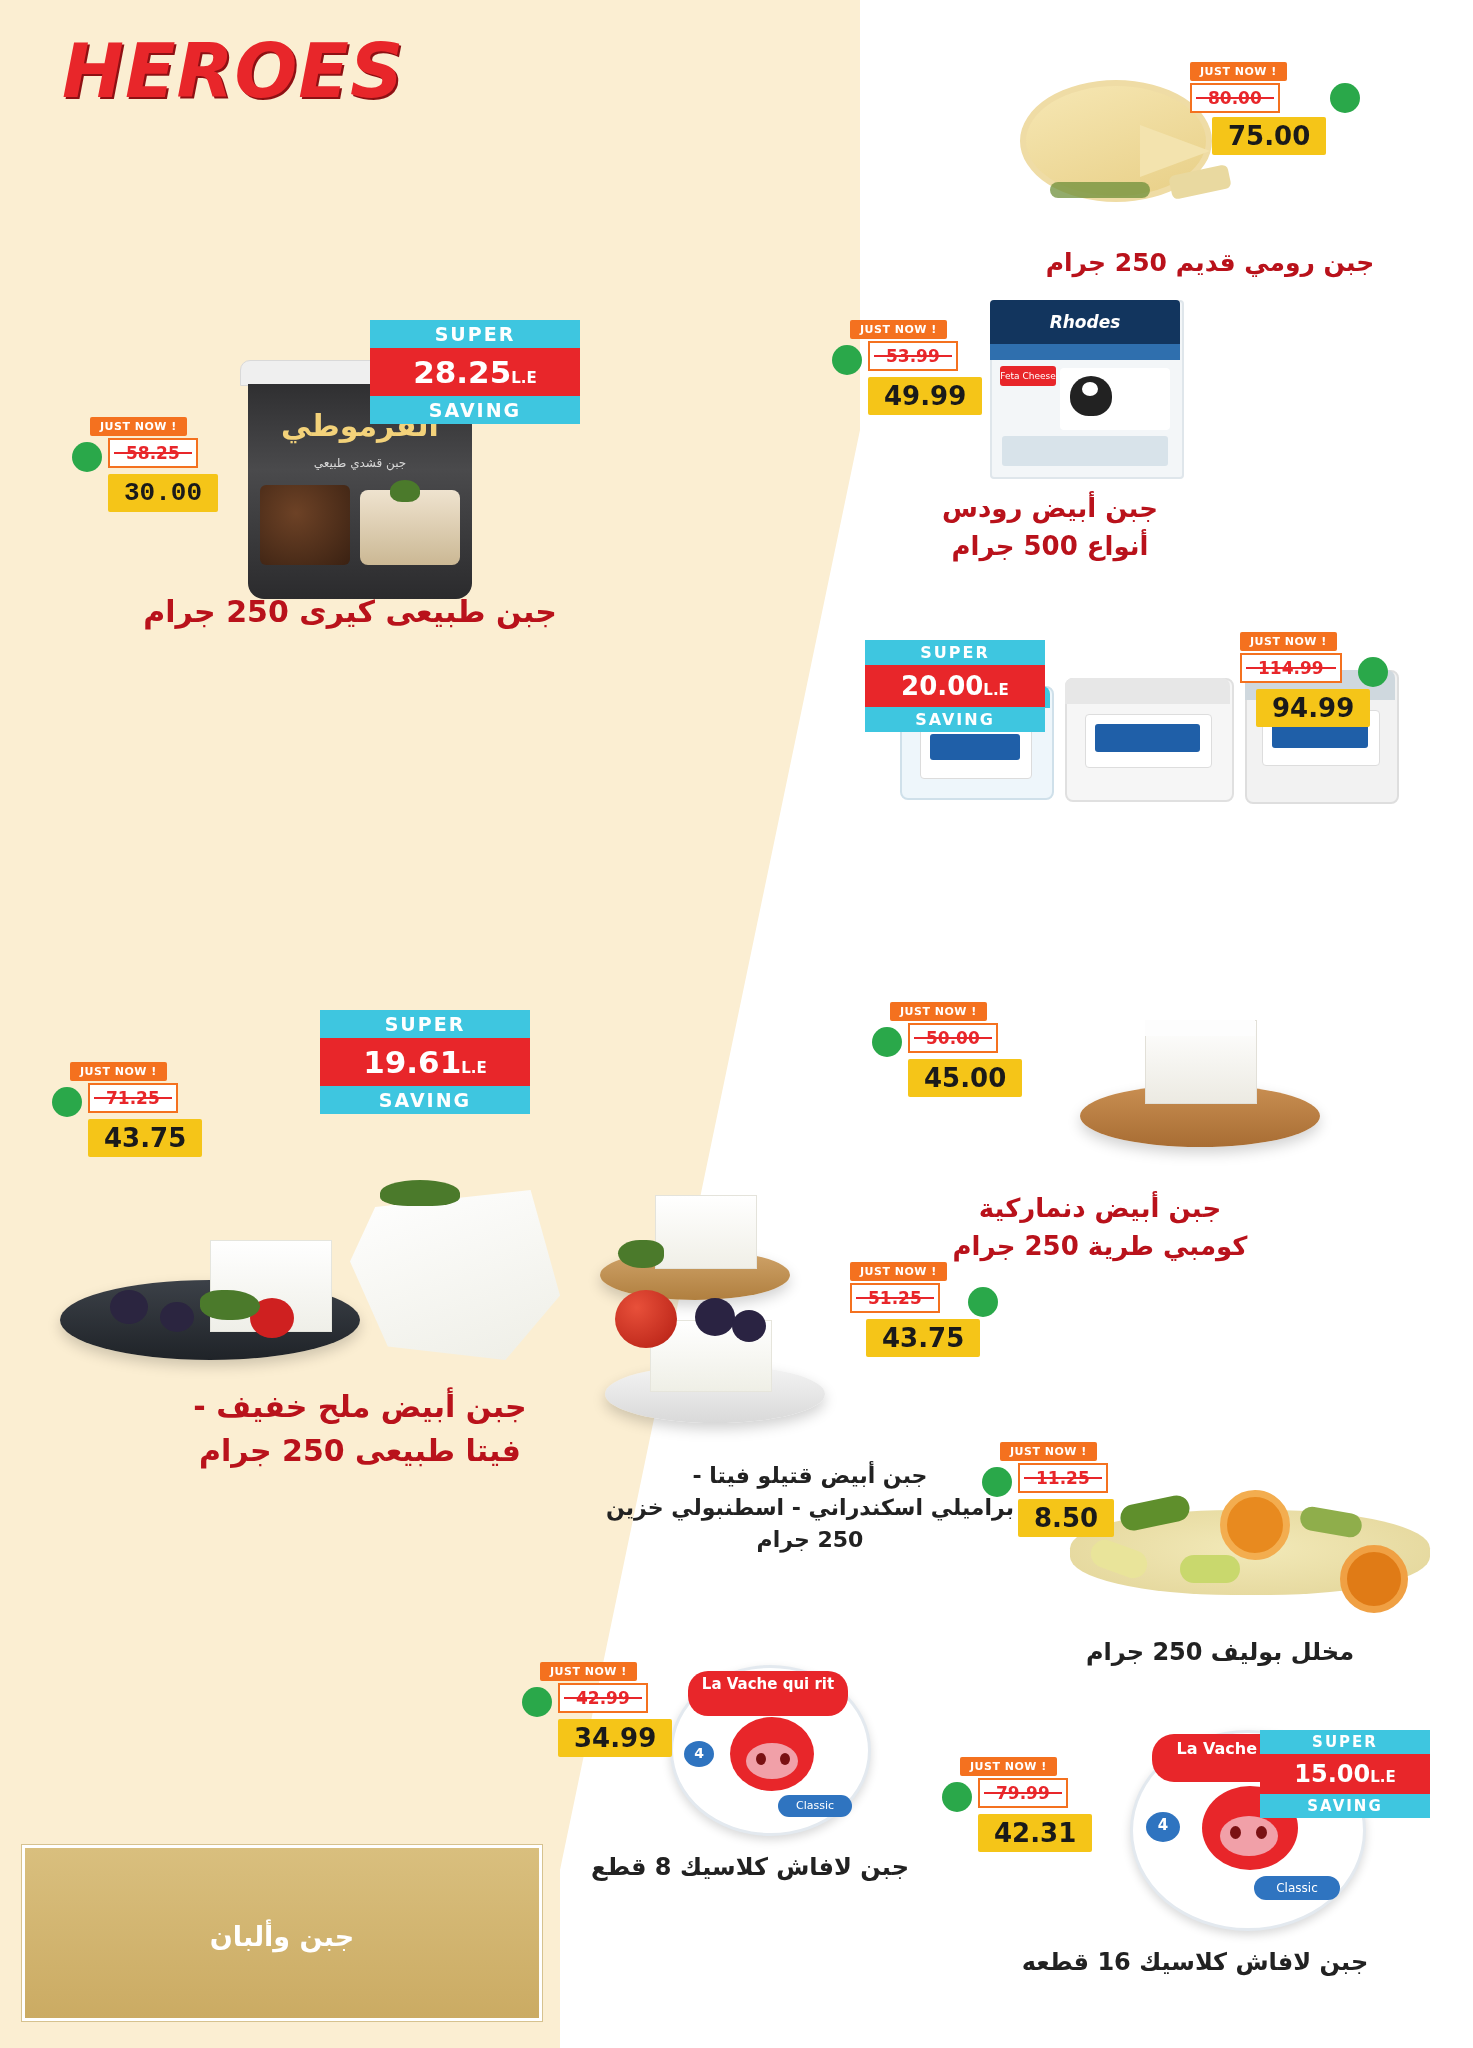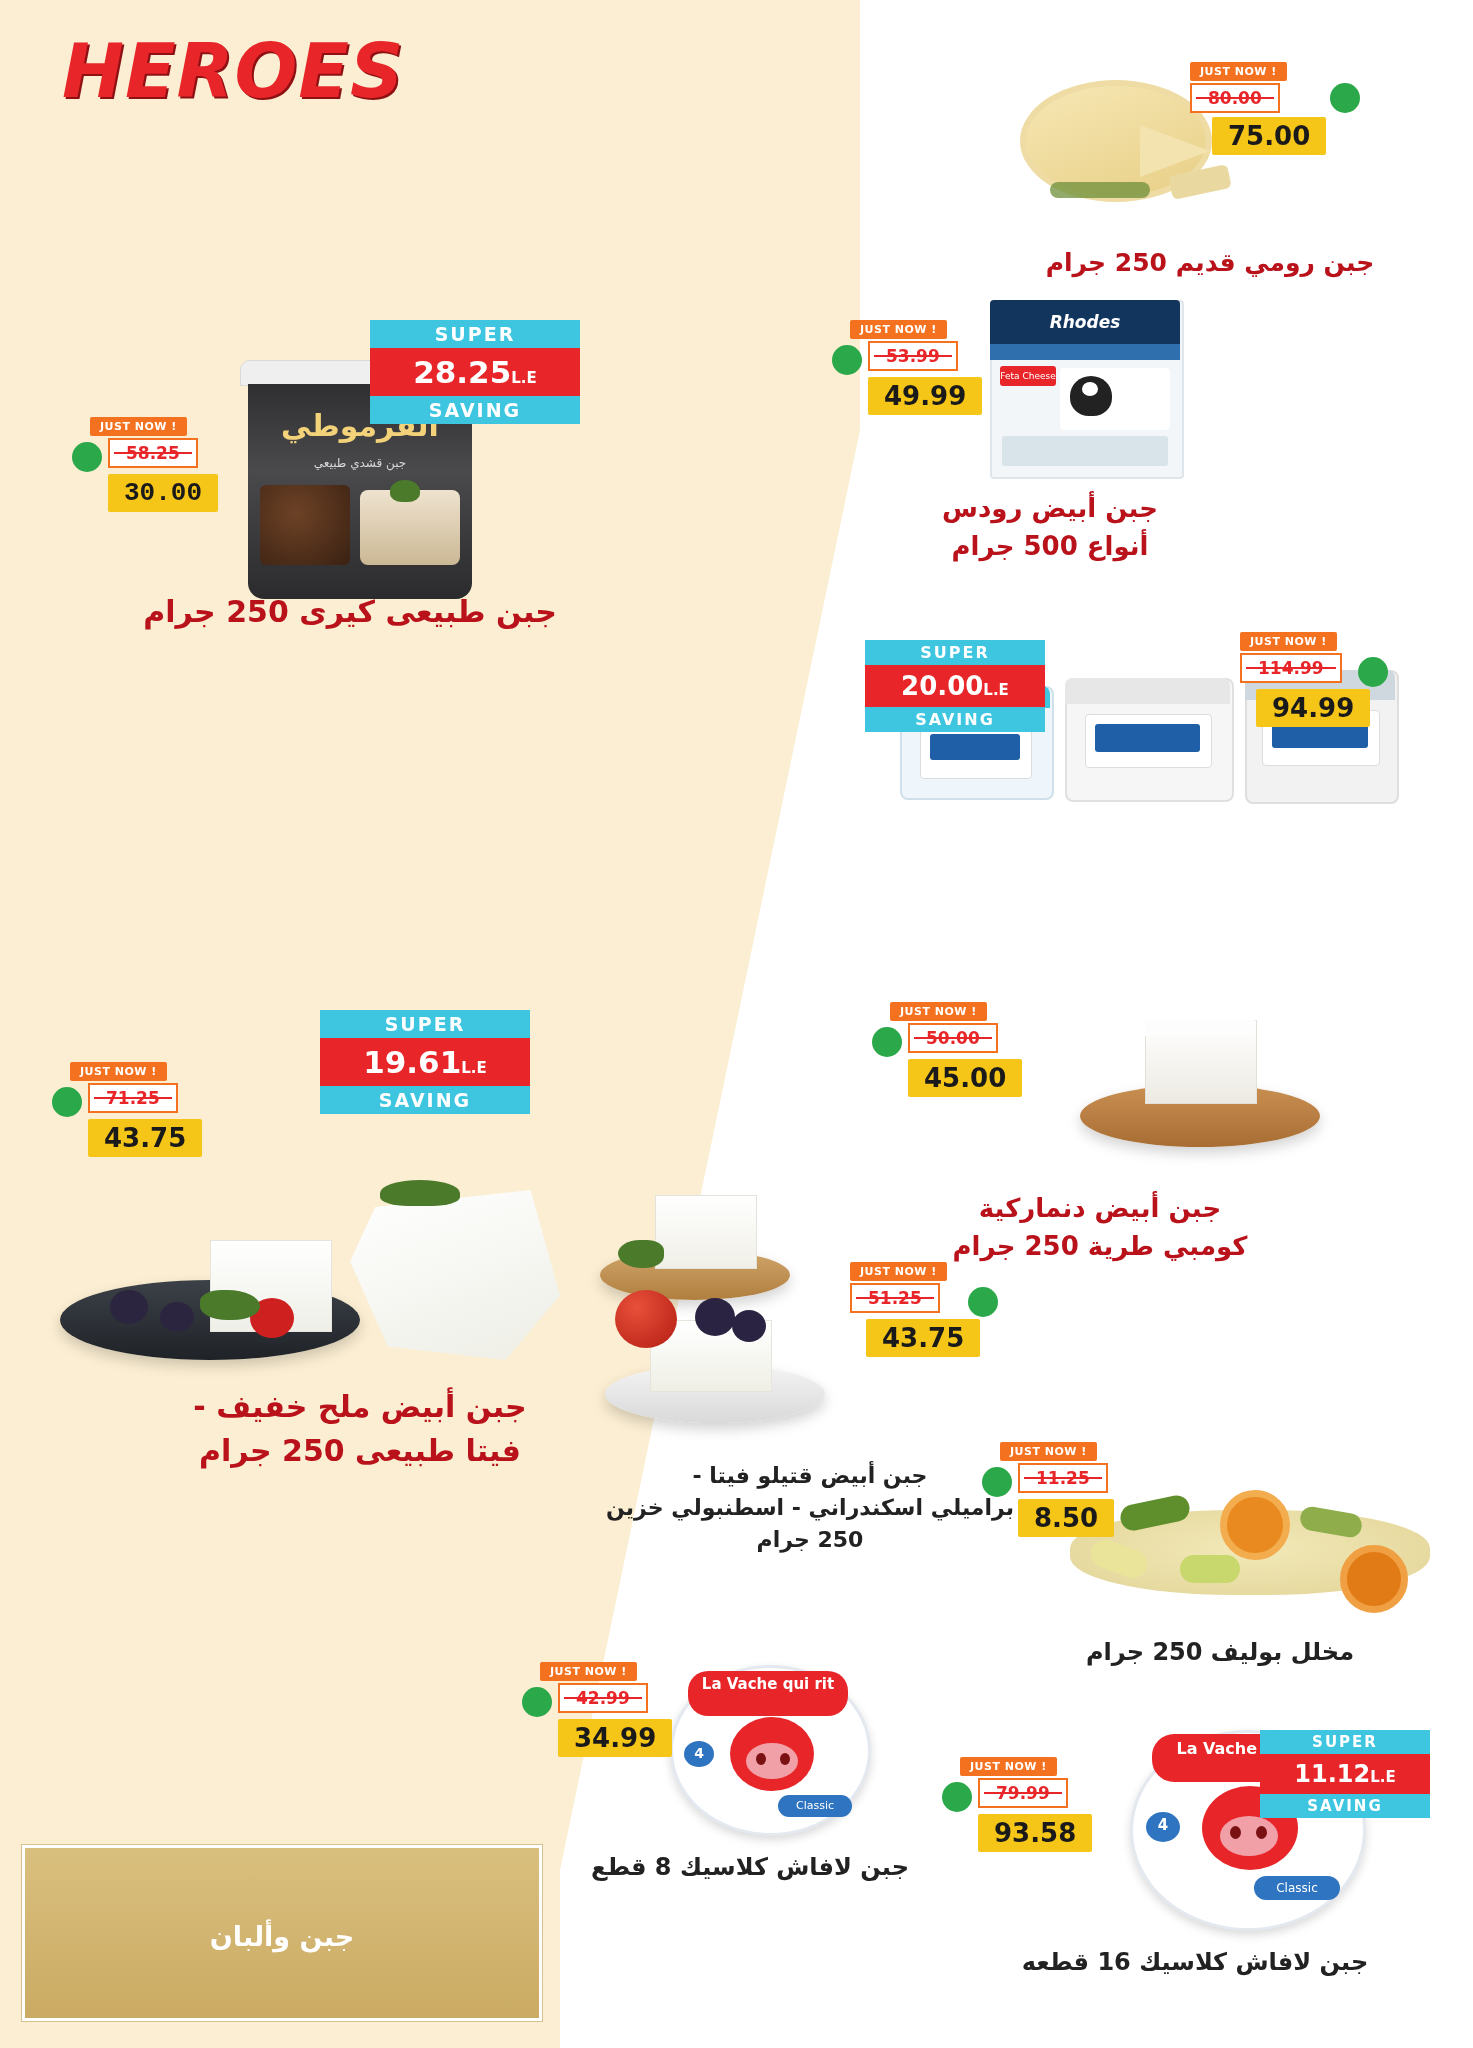--- a/index.html
+++ b/index.html
@@ -346,32 +346,32 @@
     <div style="position:absolute;left:90px;top:96px;width:58px;height:40px;border-radius:50%;background:#f1a0a8;"></div>
     <div style="position:absolute;left:100px;top:106px;width:11px;height:13px;border-radius:50%;background:#7a1113;"></div>
     <div style="position:absolute;left:126px;top:106px;width:11px;height:13px;border-radius:50%;background:#7a1113;"></div>
     <div style="position:absolute;left:16px;top:92px;width:34px;height:30px;border-radius:50%;background:#2f74c0;"></div>
     <div style="position:absolute;left:22px;top:96px;width:22px;height:20px;color:#fff;font-size:15px;font-weight:bold;text-align:center;">4</div>
     <div style="position:absolute;left:124px;top:156px;width:86px;height:24px;background:#2f74c0;border-radius:12px;color:#fff;font-size:12px;text-align:center;line-height:24px;">Classic</div>
   </div>
   <div class="saving" style="left:300px;top:10px;width:170px;">
     <div class="s-top" style="font-size:15px;">SUPER</div>
     <div class="s-mid" style="font-size:24px;">
-      <span>11.12</span><span class="le">L.E</span>
+      <span>15.00</span><span class="le">L.E</span>
     </div>
     <div class="s-bot" style="font-size:15px;">SAVING</div>
   </div>
   <div class="tag" style="left:0px;top:35px;">
     <div class="just-now">JUST NOW !</div>
     <div class="oldprice-wrap" style="margin-top:2px;position:relative;">
       <div class="greendot" style="position:absolute;left:-18px;top:4px;"></div>
       <div class="oldprice" style="margin-left:18px;">
         <span>79.99</span><span class="strike"></span>
       </div>
     </div>
-    <div class="newprice" style="margin-top:6px;margin-left:18px;">93.58</div>
+    <div class="newprice" style="margin-top:6px;margin-left:18px;">42.31</div>
   </div>
   <div class="caption dark" style="position:absolute;left:0px;top:225px;width:470px;font-size:24px;">جبن لافاش كلاسيك 16 قطعه</div>
 </div>
 
 <div class="footer">
   <div class="ar">جبن وألبان</div>
 </div>
 
 </body></html>

